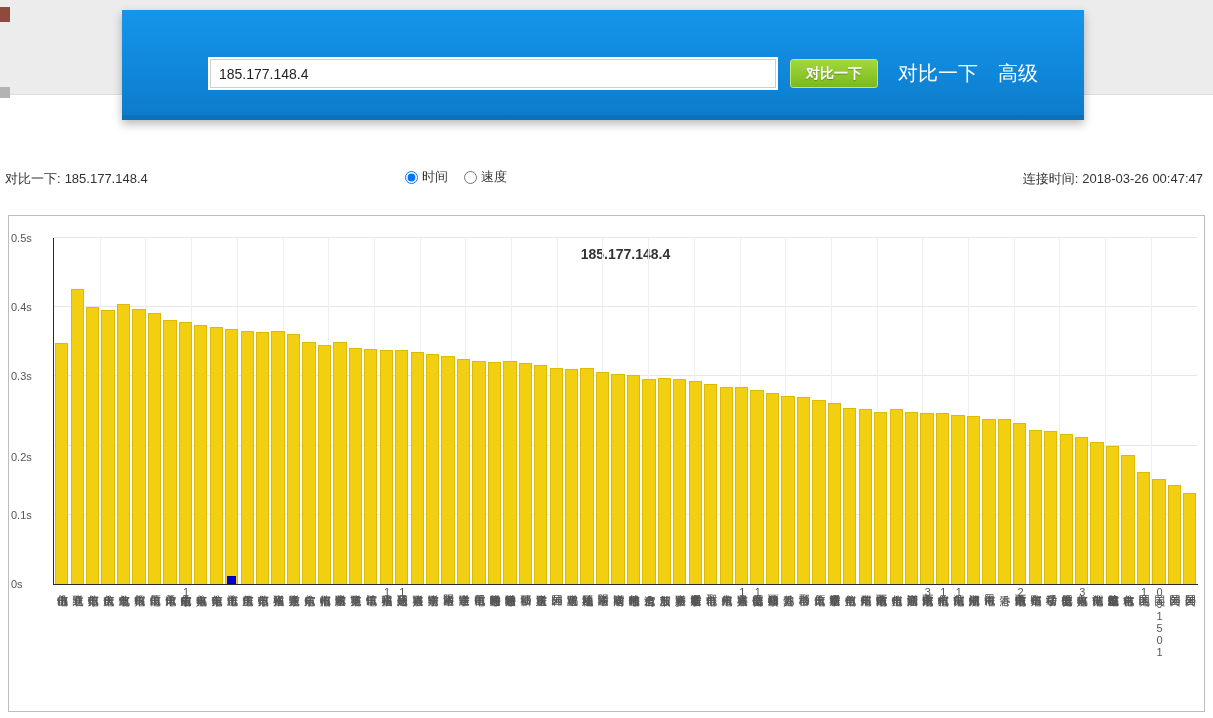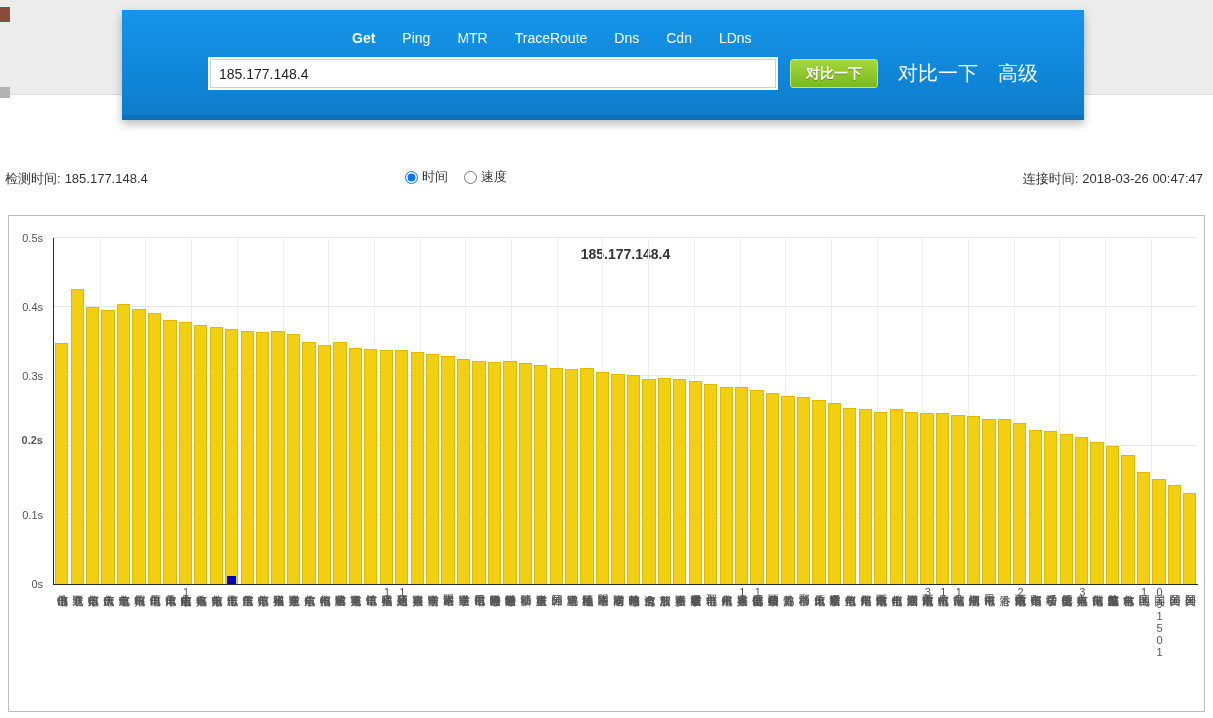--- a/index.html
+++ b/index.html
@@ -52,57 +52,48 @@
   .grid { position:absolute; inset:0; }
   .hgrid { position:absolute; left:0; width:100%; height:1px; background:#e7e7e7; }
   .vgrid { position:absolute; top:0; width:1px; height:100%; background:#efefef; }
   .bars { position:absolute; inset:0; display:flex; align-items:flex-end; }
   .col { flex:1; height:100%; position:relative; display:flex; align-items:flex-end; justify-content:center; }
   .bar { width:86%; background:#f2cf11; border:1px solid #dcba06; border-bottom:none; }
   .dlbar { position:absolute; left:20%; bottom:0; width:60%; background:#0000dd; border:1px solid #0000aa; }
   .chart-title { position:absolute; left:45px; top:30px; width:1143px; text-align:center;
     font-size:14px; font-weight:bold; color:#333; }
   .y-axis { position:absolute; left:2px; top:22px; width:38px; height:346px; }
-  .ytick { position:absolute; right:6px; width:32px; text-align:right; font-size:11px; color:#555; }
+  .ytick { position:absolute; right:6px; width:32px; font-size:11px; color:#555; }
   .x-axis-labels { position:absolute; left:45px; top:370px; width:1143px; display:flex; }
   .xl { flex:1; writing-mode:vertical-rl; text-orientation:upright; font-size:11px;
     line-height:15px; color:#555; height:124px; overflow:hidden; letter-spacing:0; }
   .legend { position:absolute; right:40px; top:22px; }
   .legend-row { display:flex; align-items:center; justify-content:flex-end; gap:8px;
     margin-bottom:10px; font-size:12px; color:#555; }
   .legend-swatch { display:inline-block; width:13px; height:13px; border:1px solid #999; }
 </style>
 </head>
 <body>
 
 <div class="top-band"></div>
 <div class="edge-art-1"></div>
 <div class="edge-art-2"></div>
 
 <div class="header-panel">
-  <div class="tabs">
-      <div class="tab active">Get</div>
-      <div class="tab">Ping</div>
-      <div class="tab">MTR</div>
-      <div class="tab">TraceRoute</div>
-      <div class="tab">Dns</div>
-      <div class="tab">Cdn</div>
-      <div class="tab">LDns</div>
-    </div>
   <div class="search-row">
     <input class="host-input" type="text" value="185.177.148.4" style="">
     <button class="test-btn">对比一下</button>
     <a class="hdr-link">对比一下</a>
     <a class="hdr-link">高级</a>
   </div>
 </div>
 
 <div class="info-bar">
   <div class="target-wrap">
-    <span class="lab">检测时间:</span><span class="val">185.177.148.4</span>
+    <span class="lab">对比一下:</span><span class="val">185.177.148.4</span>
   </div>
   <div class="radios">
     <label class="radio-item">
       <input type="radio" name="mode" id="radio-time" checked="" style="">
       <span>时间</span>
     </label>
     <label class="radio-item">
       <input type="radio" name="mode" id="radio-speed" style="">
       <span>速度</span>
     </label>
@@ -110,21 +101,21 @@
   <div class="dtime-wrap">
     <span class="lab">连接时间:</span><span class="val">2018-03-26 00:47:47</span>
   </div>
 </div>
 
 <div class="chart-panel">
   <div class="chart-title">185.177.148.4</div>
   <div class="y-axis">
       <div class="ytick" style="bottom: -6px;">0s</div>
       <div class="ytick" style="bottom: 63.2px;">0.1s</div>
-      <div class="ytick" style="bottom: 138px; font-weight: bold;">0.2s</div>
+      <div class="ytick" style="bottom: 121px;">0.2s</div>
       <div class="ytick" style="bottom: 201.6px;">0.3s</div>
       <div class="ytick" style="bottom: 270.8px;">0.4s</div>
       <div class="ytick" style="bottom: 340px;">0.5s</div>
     </div>
   <div class="plot">
     <div class="grid">
         <div class="hgrid" style="bottom: 69.2px;"></div>
         <div class="hgrid" style="bottom: 138.4px;"></div>
         <div class="hgrid" style="bottom: 207.6px;"></div>
         <div class="hgrid" style="bottom: 276.8px;"></div>

